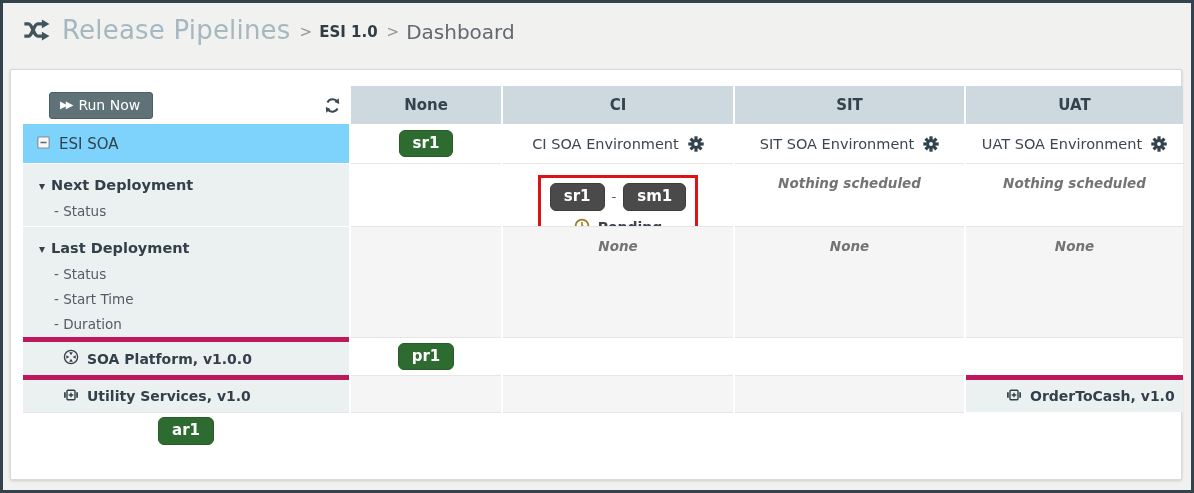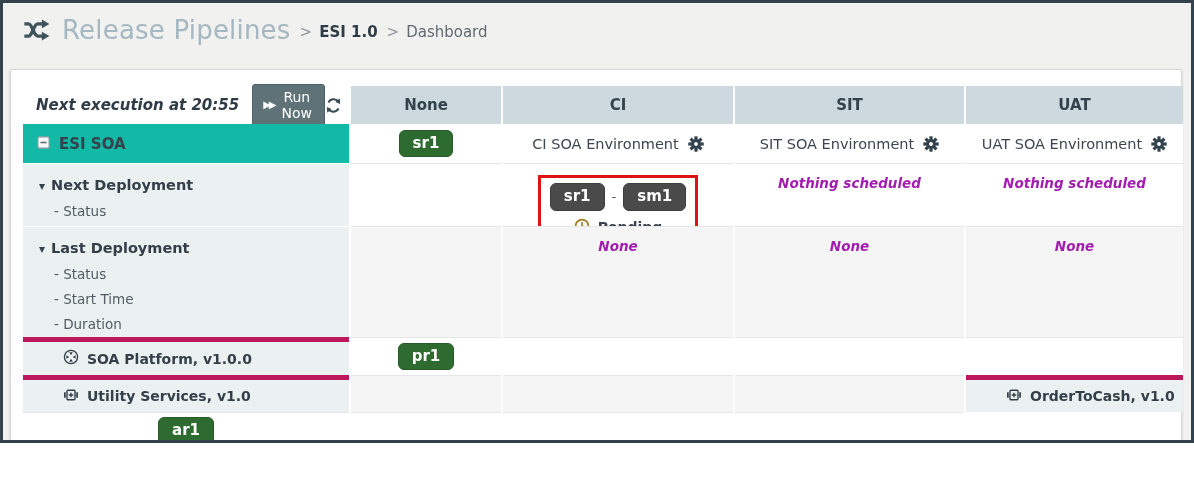--- a/index.html
+++ b/index.html
@@ -1,40 +1,40 @@
 <!DOCTYPE html>
 <html><head>
 <meta charset="utf-8">
 <style>
   * { margin:0; padding:0; box-sizing:border-box; }
   html,body { width:1194px; height:493px; }
   body { font-family:"DejaVu Sans","Liberation Sans",sans-serif; }
 
-  .frame { width:1194px; height:443px; border:3px solid #33424c; background:#f1f1ef; overflow:hidden; }
+  .frame { width:1194px; height:493px; border:3px solid #33424c; background:#f1f1ef; overflow:hidden; }
 
   
   .topbar { height:54px; display:flex; align-items:center; padding-left:20px; }
   .logo-icon { display:inline-flex; margin-right:12px; }
   .app-title { font-size:26px; color:#a5b8c1; font-weight:400; letter-spacing:0.2px; }
   .crumb-sep { color:#8c979e; font-size:15px; margin:4px 7px 0 9px; }
   .crumb-bold { color:#2f3c46; font-size:15px; font-weight:700; margin-top:4px; }
-  .crumb { color:#5f6a72; font-size:15px; margin-top:4px; }
+  .crumb { color:#5f6a72; font-size:20px; margin-top:4px; }
 
   
   .card { margin:12px 9px 0 7px; height:411px; background:#fff; border:1px solid #d9d9d9;
           border-radius:2px; box-shadow:0 1px 3px rgba(0,0,0,.15); padding:16px 0 0 12px; }
 
   .grid { display:grid; grid-template-columns:326px 150px 230px 229px 1fr;
           grid-template-rows:38px 39px 63px 111px 38px 37px 37px; column-gap:2px; width:1160px; }
 
   .cell { position:relative; }
   .hdr { background:#cdd9de; display:flex; align-items:center; justify-content:center;
          font-size:15px; font-weight:700; color:#33424c; }
-  .lbl-top { background:#14b8a6; display:flex; align-items:center; padding-left:14px; gap:9px;
-             font-size:15px; font-weight:700; color:#33424c; }
+  .lbl-top { background:#7dd3fc; display:flex; align-items:center; padding-left:14px; gap:9px;
+             font-size:15px; font-weight:400; color:#33424c; }
   .lbl { background:#ebf0f1; color:#333f49; padding:8px 0 0 16px; border-top:1px solid #fff; }
   .group-label { font-size:14.5px; font-weight:700; color:#333f49; line-height:26px; }
   .tri { display:inline-block; color:#33424c; font-size:12px; margin-right:6px; }
   .sub-label { font-size:13.5px; color:#525c66; line-height:25px; padding-left:15px; }
   .lbl-item { background:#ebf0f1; display:flex; align-items:center; gap:8px; padding-left:40px;
               font-size:14px; font-weight:700; color:#333f49; border-top:5px solid #be185d; }
 
   .data { background:#fff; display:flex; align-items:center; justify-content:center; }
   .data.line { border-top:1px solid #e6e6e6; }
   .data.alt { background:#f5f5f5; }
@@ -49,21 +49,21 @@
   .refresh { margin-left:auto; display:inline-flex; cursor:pointer; }
 
   .badge { display:inline-block; padding:3px 13px 4px; border-radius:6px; color:#fff;
            font-size:15px; font-weight:600; line-height:1.25; }
   .badge.green { background:#2e6b31; border:1px solid #275c29; }
   .badge.dark  { background:#4a4a4a; border:1px solid #3d3d3d; }
 
   .env { display:flex; align-items:center; gap:9px; font-size:14.5px; color:#3c4650; }
   .gear { display:inline-flex; cursor:pointer; }
 
-  .muted { font-size:13.5px; font-weight:700; font-style:italic; color:#a21caf; }
+  .muted { font-size:13.5px; font-weight:700; font-style:italic; color:#737373; }
 
   .redbox { border:3px solid #dd1414; padding:5px 9px 7px; text-align:center; }
   .pair { display:flex; align-items:center; gap:7px; justify-content:center; }
   .pair .dash { color:#555; font-size:13px; }
   .status-line { display:flex; align-items:center; gap:8px; justify-content:center; margin-top:7px;
                  font-size:14px; font-weight:700; color:#39434e; }
 </style>
 </head>
 <body>
 
@@ -84,21 +84,20 @@
     <span class="crumb-sep">&gt;</span>
     <span class="crumb-bold">ESI 1.0</span>
     <span class="crumb-sep">&gt;</span>
     <span class="crumb">Dashboard</span>
   </div>
 
   <div class="card">
     <div class="grid">
 
       <div class="cell toolbar">
-        <span class="next-exec">Next execution at 20:55</span>
         <button class="run-btn">
           <span class="ff">▶▶</span>
           <span>Run Now</span>
         </button>
         <span class="refresh">
           <svg width="17" height="17" viewBox="0 0 16 16" fill="none">
             <path d="M3.2 5.2 A5.6 5.6 0 0 1 12.6 4.4" stroke="#3a4a54" stroke-width="1.9"></path>
             <polygon points="13.9,1.2 14.3,6.6 9.8,4.6" fill="#3a4a54"></polygon>
             <path d="M12.8 10.8 A5.6 5.6 0 0 1 3.4 11.6" stroke="#3a4a54" stroke-width="1.9"></path>
             <polygon points="2.1,14.8 1.7,9.4 6.2,11.4" fill="#3a4a54"></polygon>

